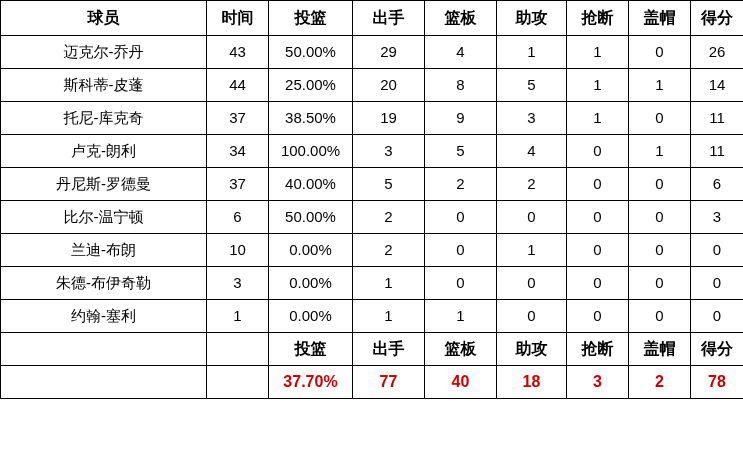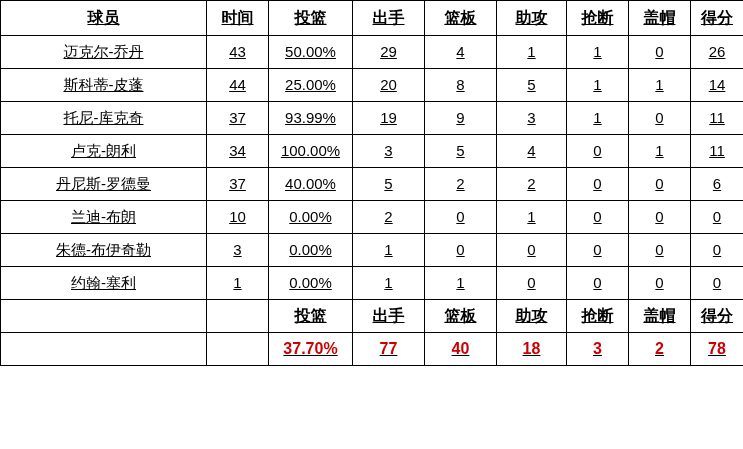--- a/index.html
+++ b/index.html
@@ -11,21 +11,20 @@
     width: 743px;
     height: 449px;
     font-family: "Liberation Sans", sans-serif;
     color: #000000;
     overflow: hidden;
   }
   #stats-wrap {
     width: 743px;
     height: 449px;
     box-sizing: border-box;
-    text-decoration: underline;
   }
   table.stats {
     border-collapse: collapse;
     width: 743px;
     table-layout: fixed;
   }
   table.stats th,
   table.stats td {
     border: 1px solid #000000;
     text-align: center;
@@ -124,21 +123,21 @@
         <td>20</td>
         <td>8</td>
         <td>5</td>
         <td>1</td>
         <td>1</td>
         <td>14</td>
       </tr>
       <tr>
         <td class="player-name">托尼-库克奇</td>
         <td>37</td>
-        <td>93.99%</td>
+        <td>38.50%</td>
         <td>19</td>
         <td>9</td>
         <td>3</td>
         <td>1</td>
         <td>0</td>
         <td>11</td>
       </tr>
       <tr>
         <td class="player-name">卢克-朗利</td>
         <td>34</td>
@@ -153,20 +152,31 @@
       <tr>
         <td class="player-name">丹尼斯-罗德曼</td>
         <td>37</td>
         <td>40.00%</td>
         <td>5</td>
         <td>2</td>
         <td>2</td>
         <td>0</td>
         <td>0</td>
         <td>6</td>
+      </tr>
+      <tr>
+        <td class="player-name">比尔-温宁顿</td>
+        <td>6</td>
+        <td>50.00%</td>
+        <td>2</td>
+        <td>0</td>
+        <td>0</td>
+        <td>0</td>
+        <td>0</td>
+        <td>3</td>
       </tr>
       <tr>
         <td class="player-name">兰迪-布朗</td>
         <td>10</td>
         <td>0.00%</td>
         <td>2</td>
         <td>0</td>
         <td>1</td>
         <td>0</td>
         <td>0</td>

